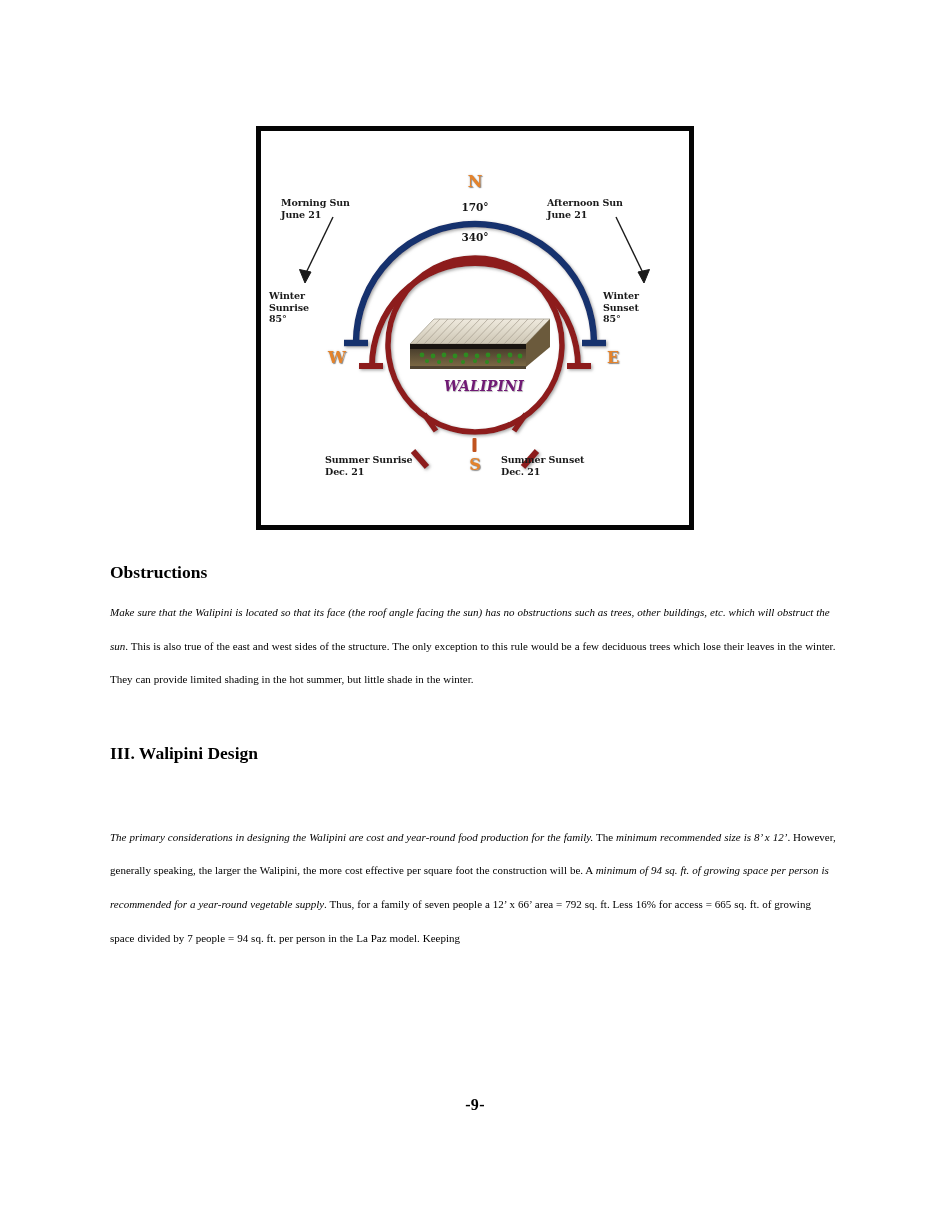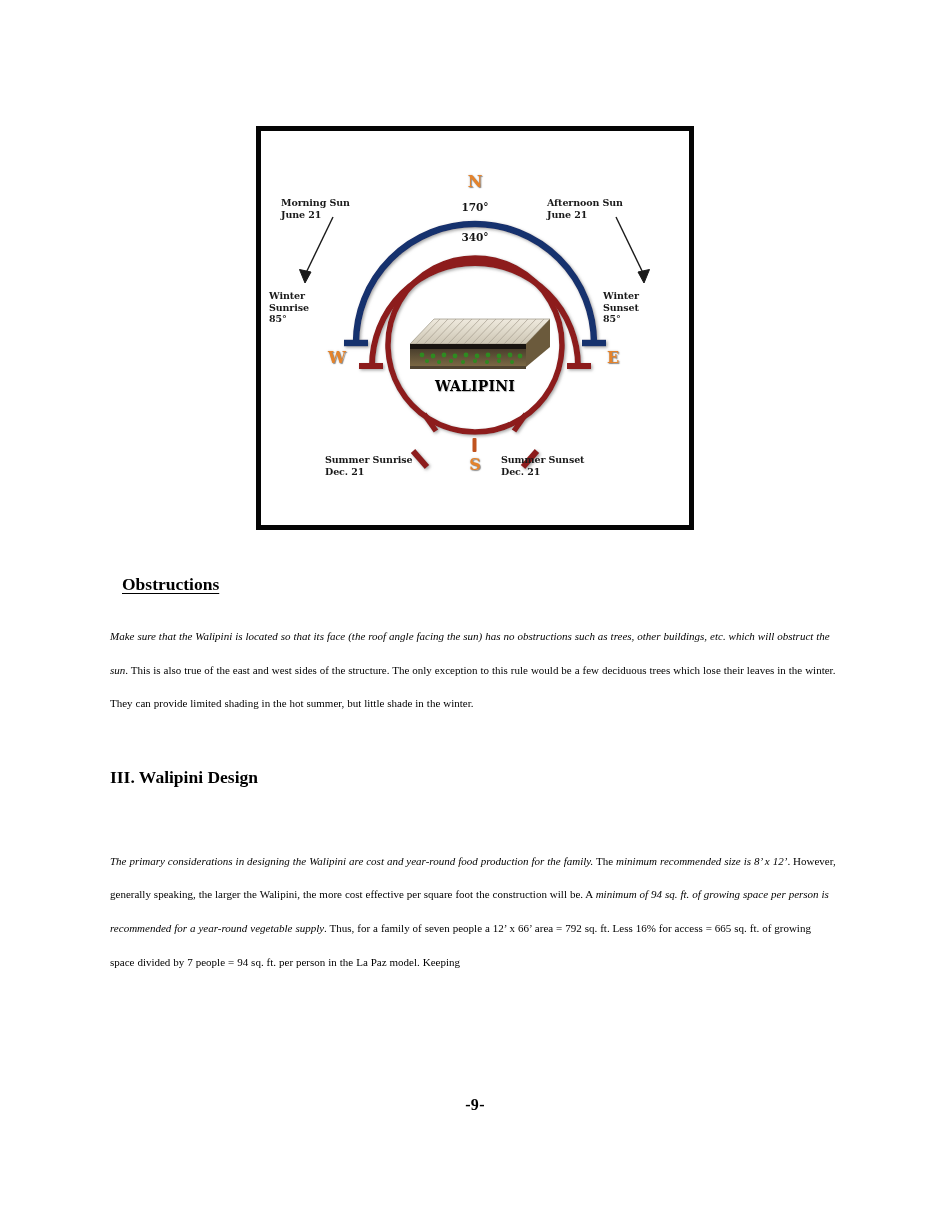--- a/index.html
+++ b/index.html
@@ -78,26 +78,27 @@
     font-size: 16px;
     color: #E5832B;
     text-shadow: 1px 1px 1px rgba(120,120,120,0.85), 0 0 2px rgba(150,150,150,0.6);
     text-align: center;
   }
   .fig-title {
     position: absolute;
     font-family: "DejaVu Serif", "Liberation Serif", serif;
     font-weight: bold;
     font-size: 14px;
-    color: #000000;
+    color: #701a75;
     letter-spacing: 0.2px;
     text-align: center;
     width: 100%;
-    left: 0;
+    left: 9px;
     text-shadow: 0.6px 0.6px 0.8px rgba(140,140,140,0.6);
+    font-style: italic;
   }
   .fig-footer {
     position: absolute;
     font-family: "DejaVu Serif", "Liberation Serif", serif;
     font-weight: bold;
     font-size: 11px;
     color: #0d0d0d;
     text-align: center;
     width: 100%;
     left: 0;
@@ -114,26 +115,25 @@
   .gh-svg { display: block; }
 
   
   .body-text {
     position: absolute;
     left: 110px;
     top: 560px;
     width: 726px;
   }
   h3.sect-head {
-    margin: 12px;
+    margin: 0;
     font-family: "Liberation Serif", "DejaVu Serif", serif;
     font-size: 17.5px;
     font-weight: bold;
     line-height: 24px;
-    text-decoration: underline;
     text-underline-offset: 2.5px;
     display: inline-block;
   }
   .para {
     margin: 0;
     font-size: 11px;
     line-height: 33.6px;
     text-align: left;
     word-spacing: 0.2px;
   }

